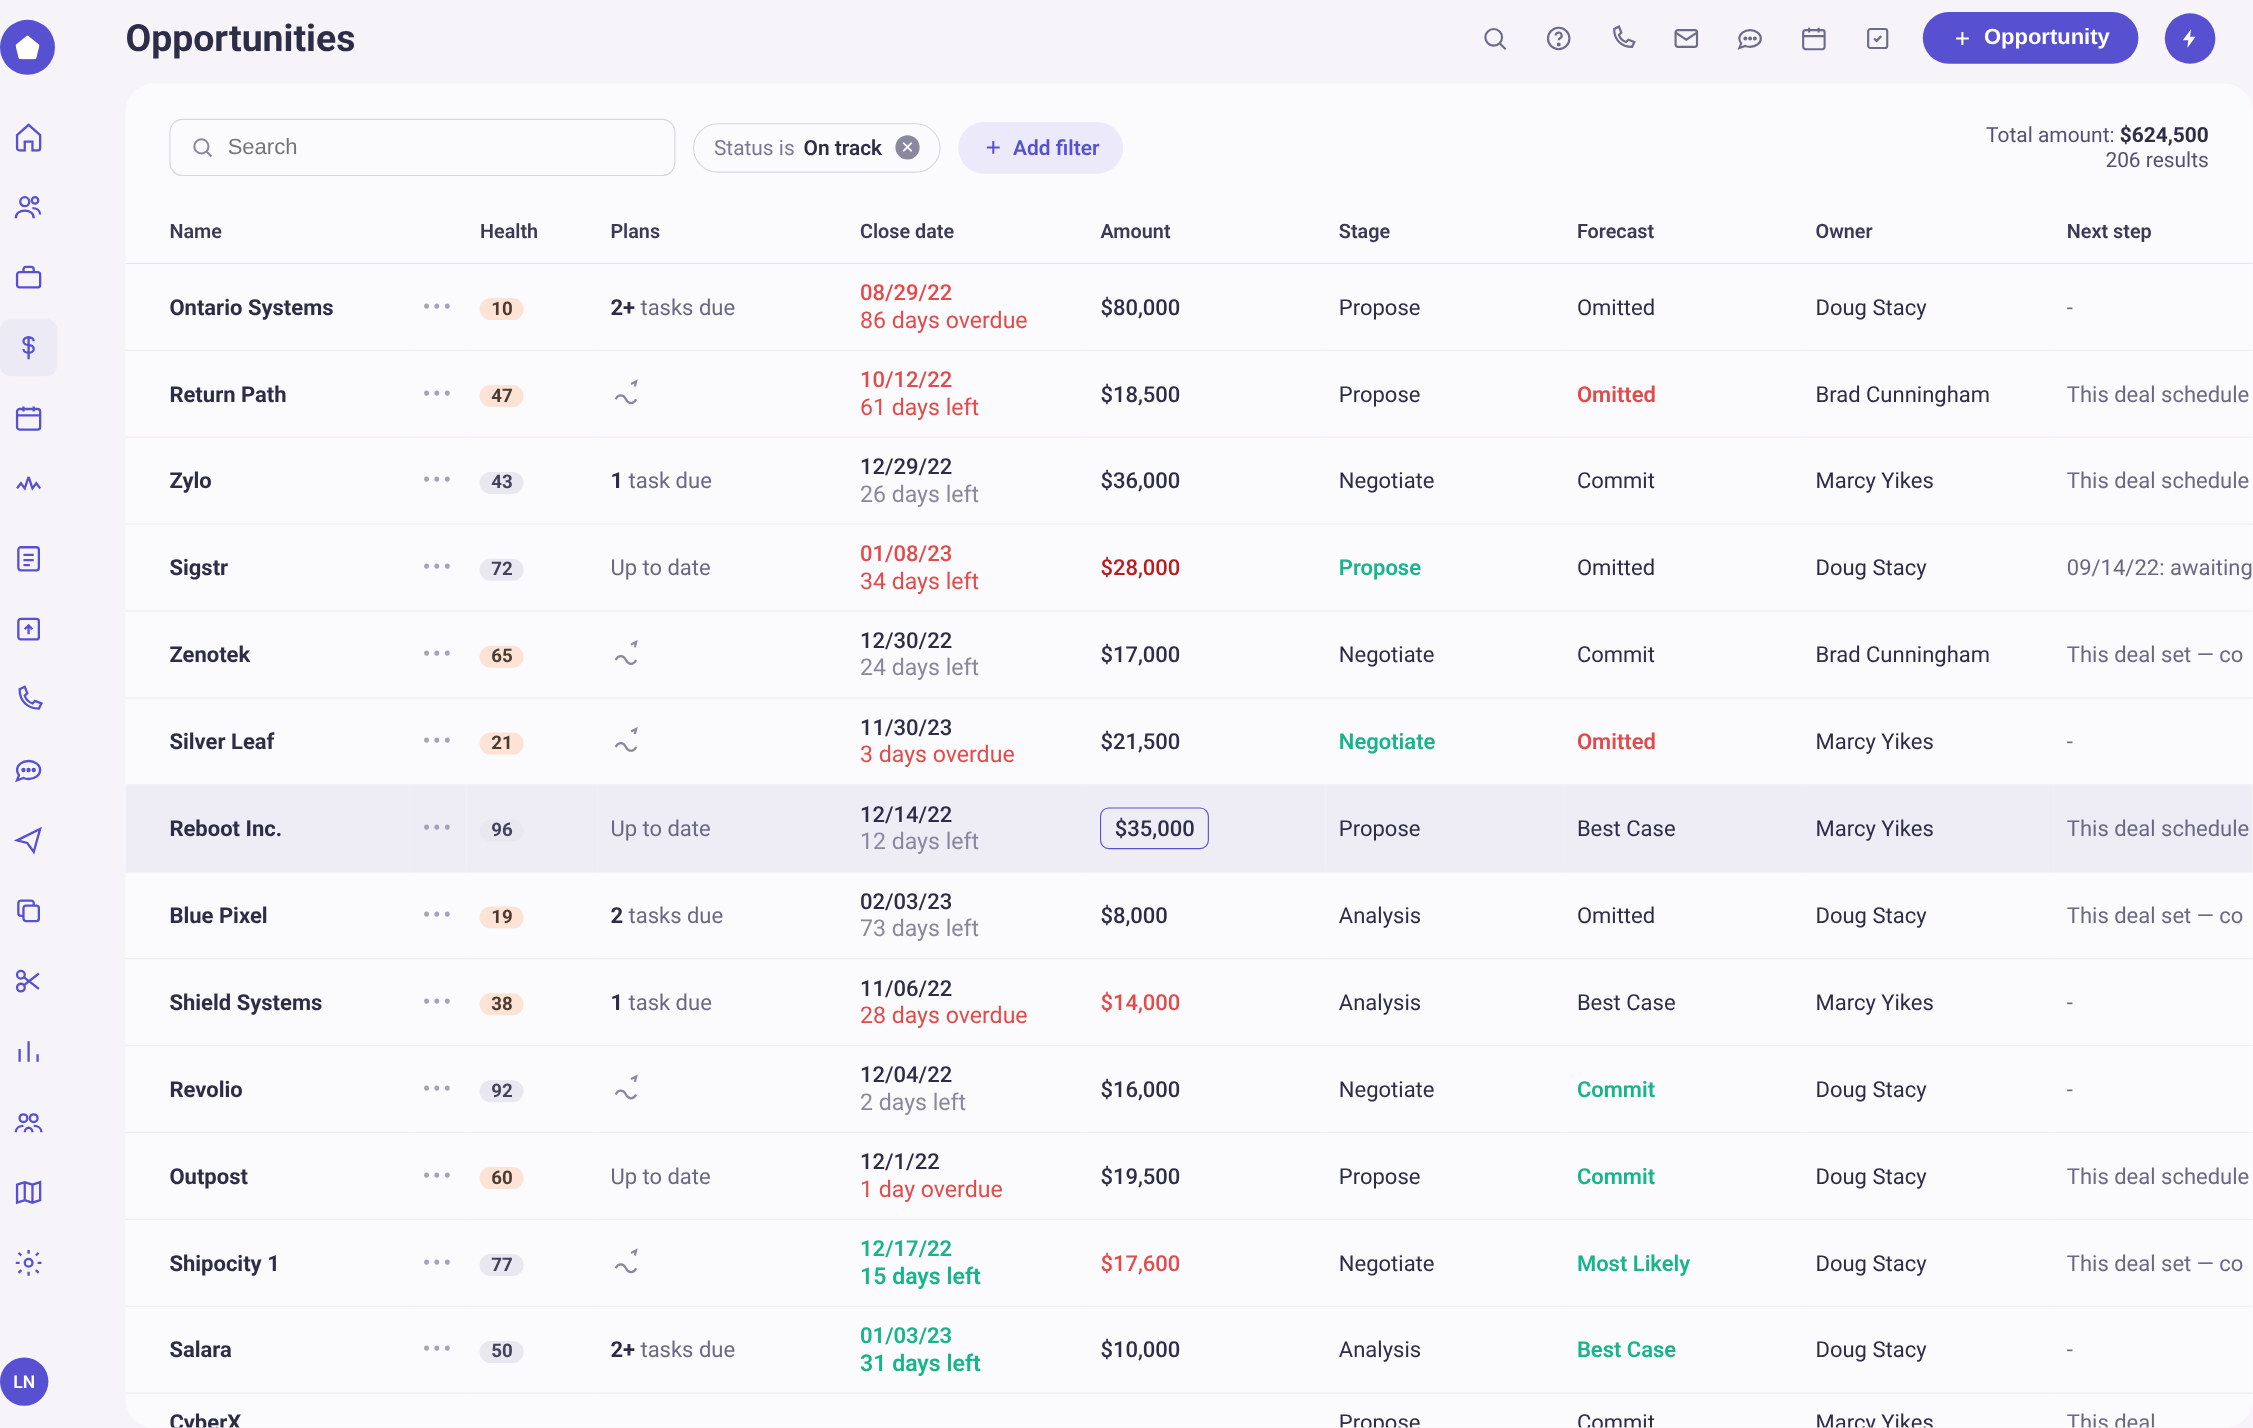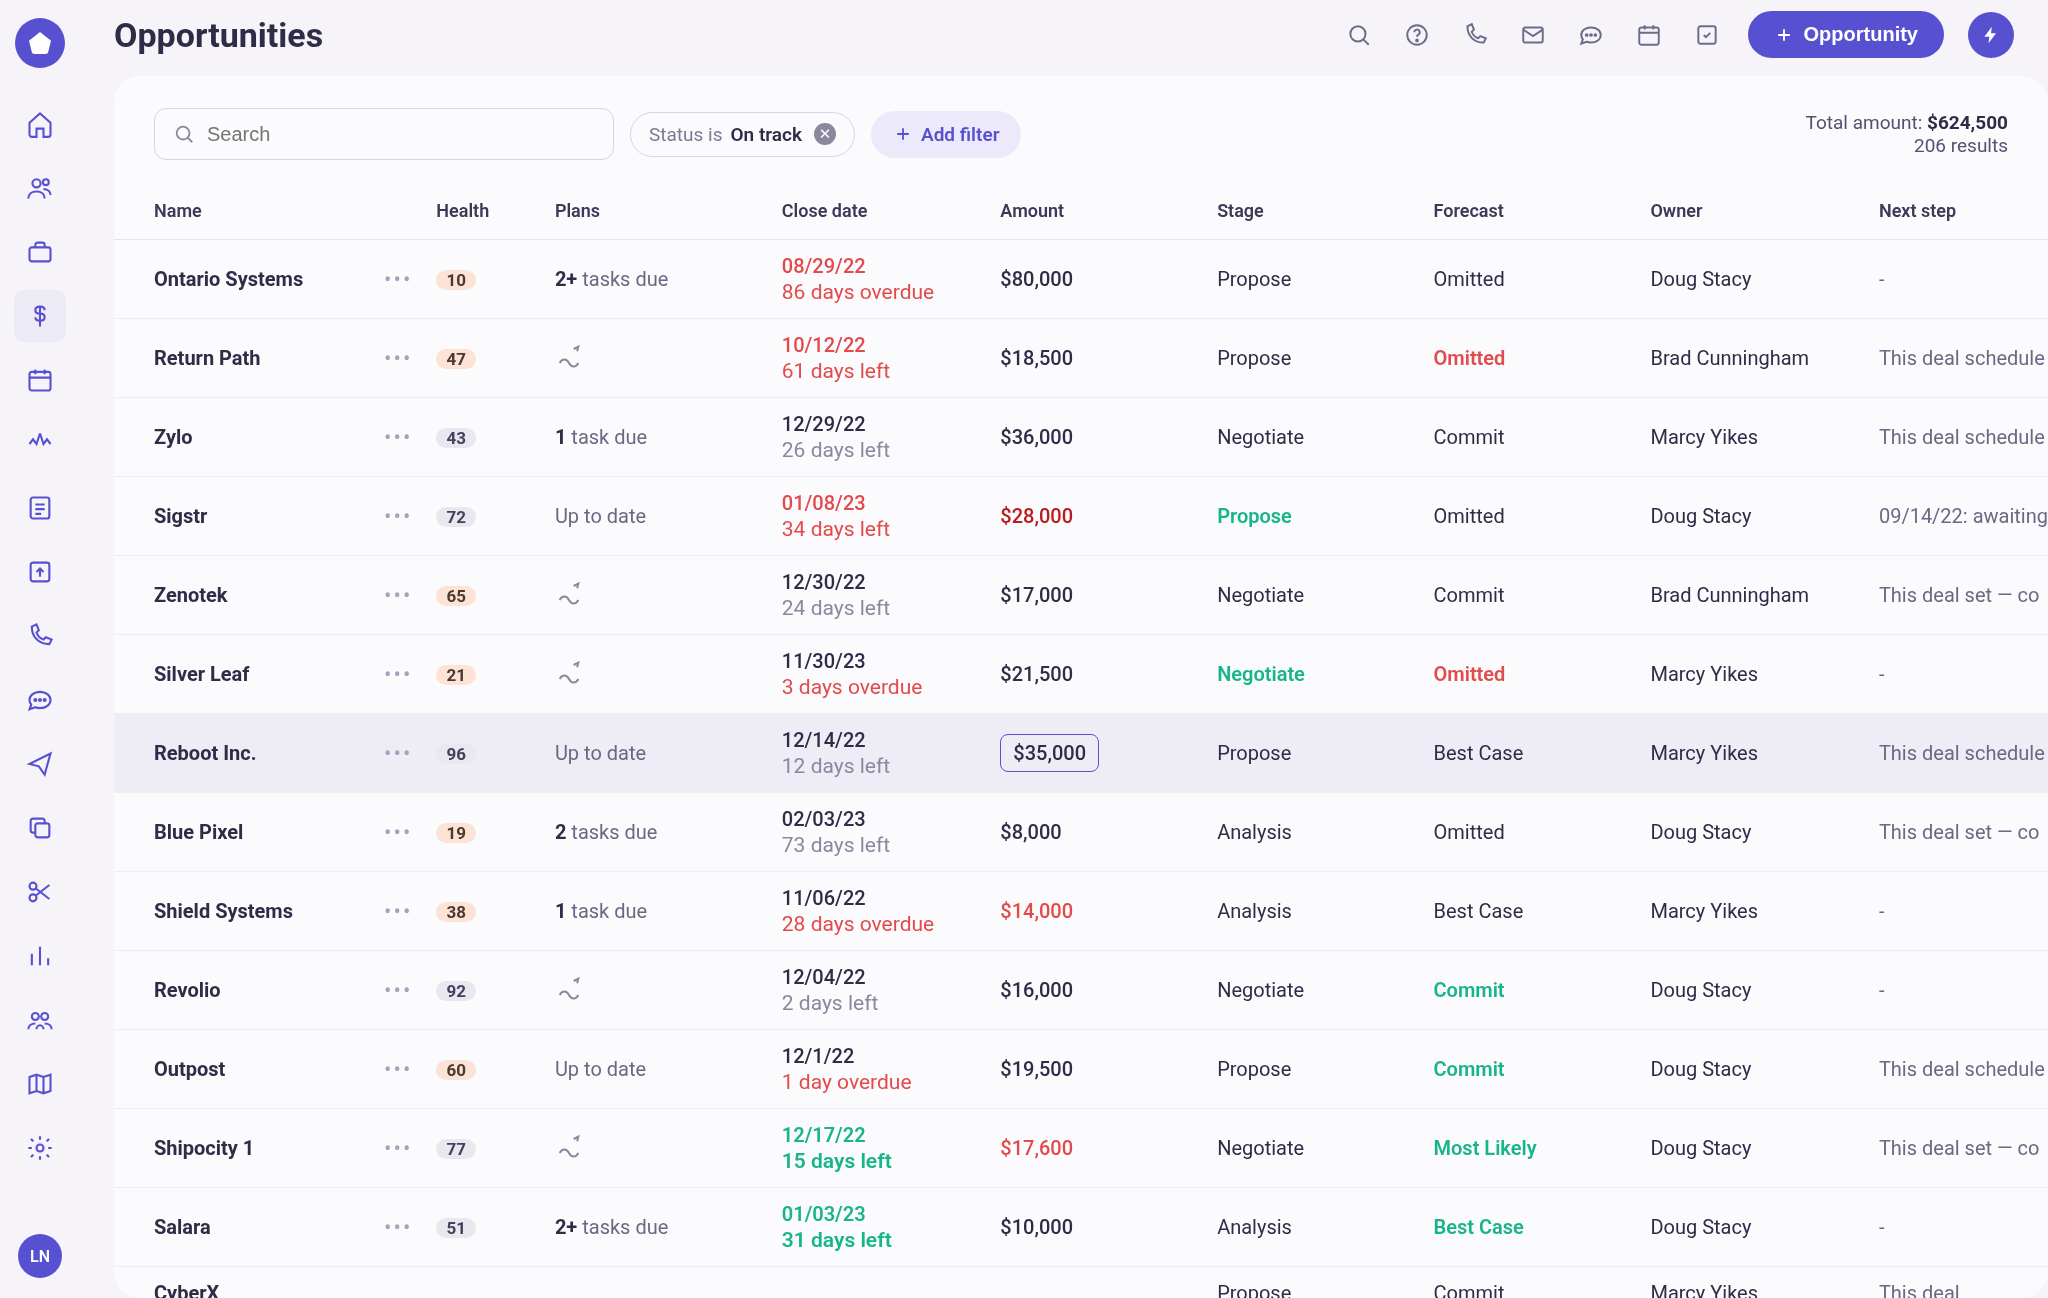--- a/index.html
+++ b/index.html
@@ -13,21 +13,21 @@
   font-size: 20px;
 }
 .app { display: flex; height: 100%; }
 
 
 .sidebar {
   width: 80px;
   background: #f6f4f8;
   display: flex;
   flex-direction: column;
-  align-items: center;
+  align-items: flex-start;
   padding-top: 18px;
   flex-shrink: 0;
 }
 .logo {
   width: 50px; height: 50px;
   border-radius: 50%;
   background: #5751d1;
   display: flex; align-items: center; justify-content: center;
   margin-bottom: 30px;
 }
@@ -630,21 +630,21 @@
                 </td>
                 <td class="col-amount"><span class="amount-cell amount-red">$17,600</span></td>
                 <td class="col-stage ">Negotiate</td>
                 <td class="col-forecast forecast-green">Most Likely</td>
                 <td class="col-owner">Doug Stacy</td>
                 <td class="col-next">This deal set — co</td>
               </tr>
               <tr>
                 <td class="col-name name-cell">Salara</td>
                 <td class="col-menu"><span class="menu-dots">•••</span></td>
-                <td class="col-health"><span class="health-badge health-mid">51</span></td>
+                <td class="col-health"><span class="health-badge health-mid">50</span></td>
                 <td class="col-plans plans-cell"><span class="num">2+</span><span> tasks due</span></td>
                 <td class="col-date">
                   <div class="date-main green-text">01/03/23</div>
                   <div class="date-sub green-text">31 days left</div>
                 </td>
                 <td class="col-amount"><span class="amount-cell ">$10,000</span></td>
                 <td class="col-stage ">Analysis</td>
                 <td class="col-forecast forecast-green">Best Case</td>
                 <td class="col-owner">Doug Stacy</td>
                 <td class="col-next">-</td>

